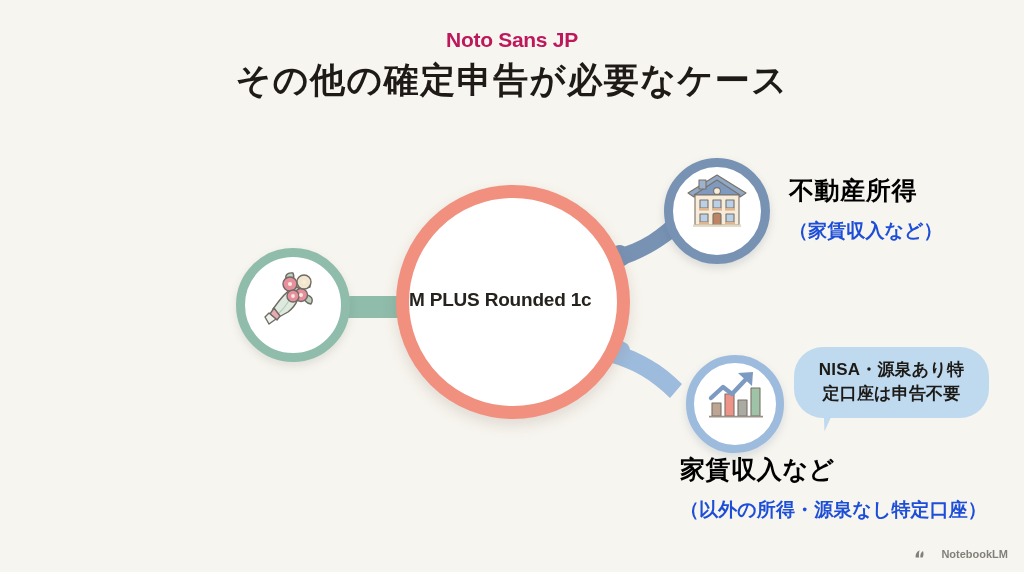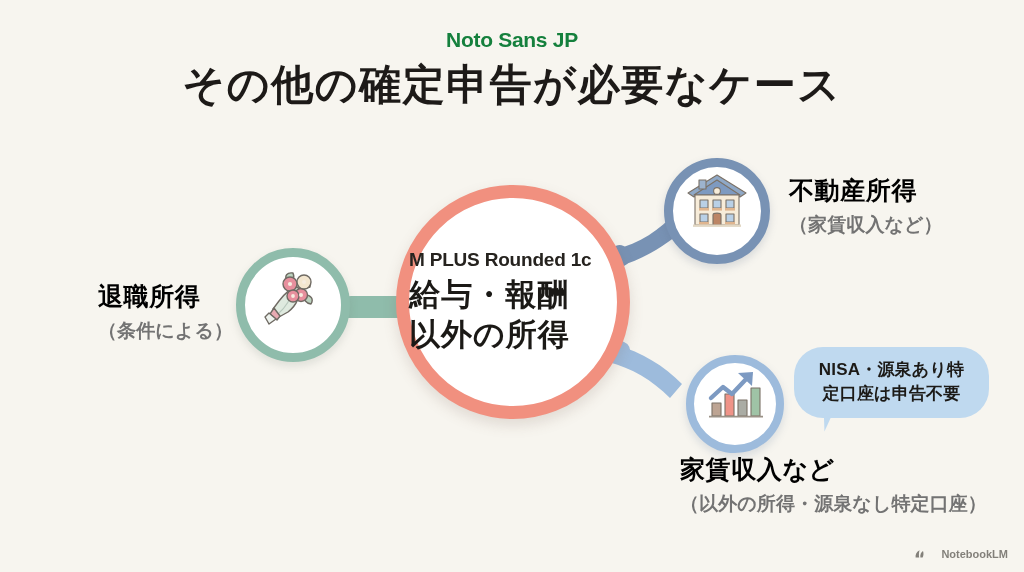--- a/index.html
+++ b/index.html
@@ -26,29 +26,29 @@
   
   .font-note {
     position: absolute;
     left: 0;
     right: 0;
     top: 28px;
     text-align: center;
     font-size: 21px;
     font-weight: bold;
     letter-spacing: -0.3px;
-    color: #15803d;
+    color: #be185d;
   }
   .slide-title {
     position: absolute;
     left: 0;
     right: 0;
     top: 57px;
     text-align: center;
-    font-size: 42px;
+    font-size: 35px;
     font-weight: bold;
     letter-spacing: 1.5px;
     color: #1d1a18;
     white-space: nowrap;
   }
 
   
   #connectors {
     position: absolute;
     left: 0;
@@ -129,23 +129,23 @@
     font-weight: bold;
     letter-spacing: 0.6px;
     color: #000000;
     line-height: 1.12;
     white-space: nowrap;
   }
   .label-sub {
     font-size: 19px;
     font-weight: bold;
     letter-spacing: 0.1px;
-    color: #737373;
+    color: #1d4ed8;
     line-height: 1.2;
-    margin-top: 10px;
+    margin-top: 16px;
     white-space: nowrap;
   }
   .label-left {
     left: 98px;
     top: 282px;
     text-align: left;
   }
   .label-topright {
     left: 789px;
     top: 176px;
@@ -220,24 +220,20 @@
     </g>
 
     <g>
       <path d="M616 345 C 642 352, 664 366, 682 384 L670 398 C 652 380, 632 368, 608 362 Z" fill="#9dbbdc"></path>
       <rect x="604" y="340" width="26" height="22" rx="10" fill="#9dbbdc" transform="rotate(20 617 351)"></rect>
     </g>
   </svg>
 
   <div class="node-circle center-circle">
     <div class="center-sub">M PLUS Rounded 1c</div>
-    <div class="center-main">
-      <div>給与・報酬</div>
-      <div>以外の所得</div>
-    </div>
   </div>
 
   <div class="node-circle node-left">
     <span>
       <svg width="72" height="72" viewBox="0 0 72 72">
         <g stroke="#6f6a63" stroke-width="1.4" stroke-linejoin="round">
 
           <path d="M41 30 C44 38, 40 48, 31 55 L22 60 L16 52 L22 44 C28 36, 34 31, 41 30 Z" fill="#dfeadf"></path>
           <path d="M36 32 C34 42, 29 50, 21 57" fill="none" stroke="#b8c9bd" stroke-width="1.2"></path>
 
@@ -256,24 +252,20 @@
           <circle cx="36" cy="39" r="6" fill="#e78f9d"></circle>
           <g fill="#f6ece0" stroke="none">
             <circle cx="33" cy="27" r="2.1"></circle>
             <circle cx="44" cy="38" r="2"></circle>
             <circle cx="47" cy="25" r="2"></circle>
             <circle cx="36" cy="39" r="1.9"></circle>
           </g>
         </g>
       </svg>
     </span>
-  </div>
-  <div class="label-block label-left">
-    <div class="label-main">退職所得</div>
-    <div class="label-sub">（条件による）</div>
   </div>
 
   <div class="node-circle node-topright">
     <span>
       <svg width="66" height="66" viewBox="0 0 66 66">
         <g stroke="#7b7166" stroke-width="1.1" stroke-linejoin="round">
 
           <path d="M33 8 L62 26 L56 30 L33 16 L10 30 L4 26 Z" fill="#8fa8c6"></path>
           <path d="M33 13 L56 28 L10 28 Z" fill="#7e9ac0"></path>
 

